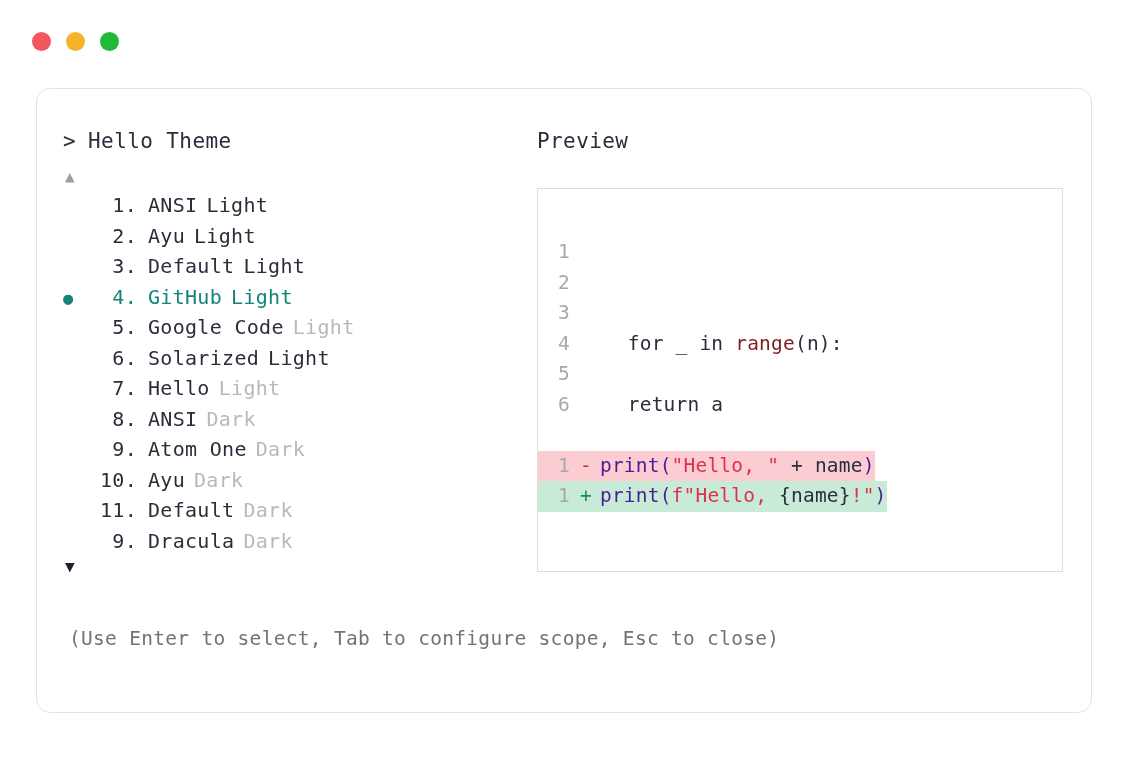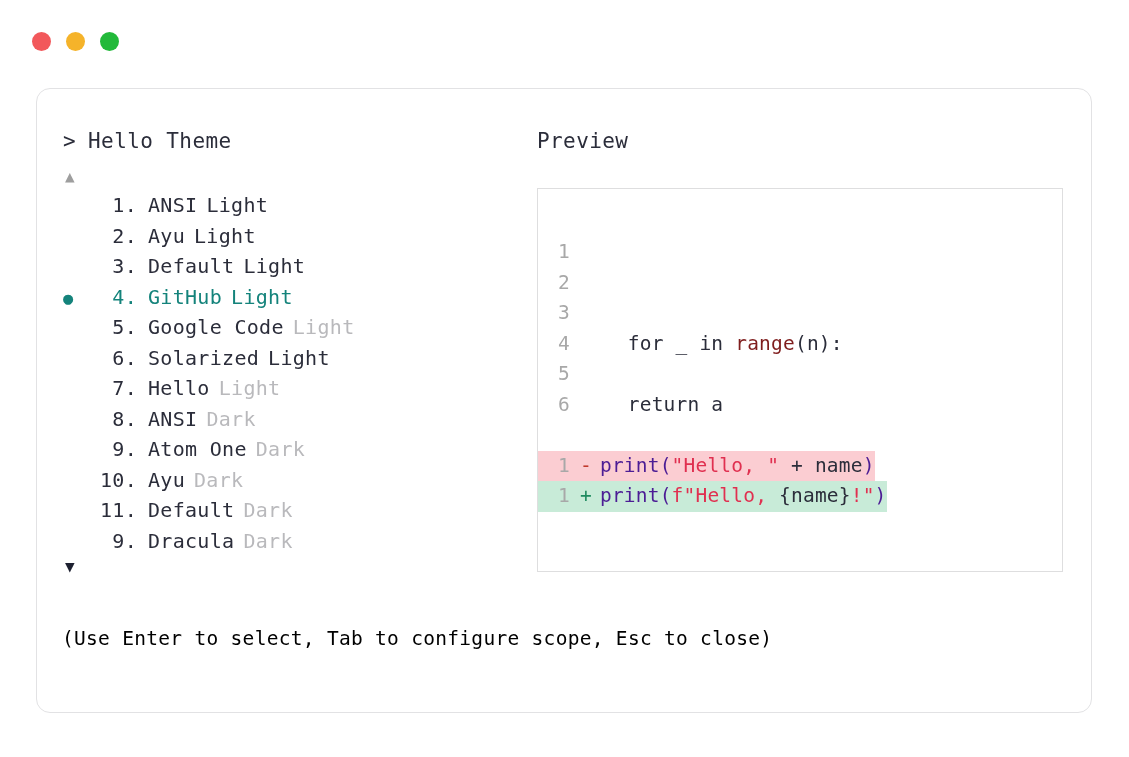--- a/index.html
+++ b/index.html
@@ -113,24 +113,24 @@
 
   .theme-item.selected .item-index,
   .theme-item.selected .item-name,
   .theme-item.selected .item-variant { color: #14837b; }
 
   .variant-muted { color: #b9b9bc; }
   .variant-strong { color: #2b2d3a; }
 
   .help-line {
     position: absolute;
-    left: 25px;
+    left: 32px;
     top: 538px;
     font-size: 19.5px;
-    color: #000000;
+    color: #737373;
     letter-spacing: 0.3px;
     white-space: pre;
   }
 
   
   .right-pane {
     position: absolute;
     left: 500px;
     top: 42px;
     width: 530px;

